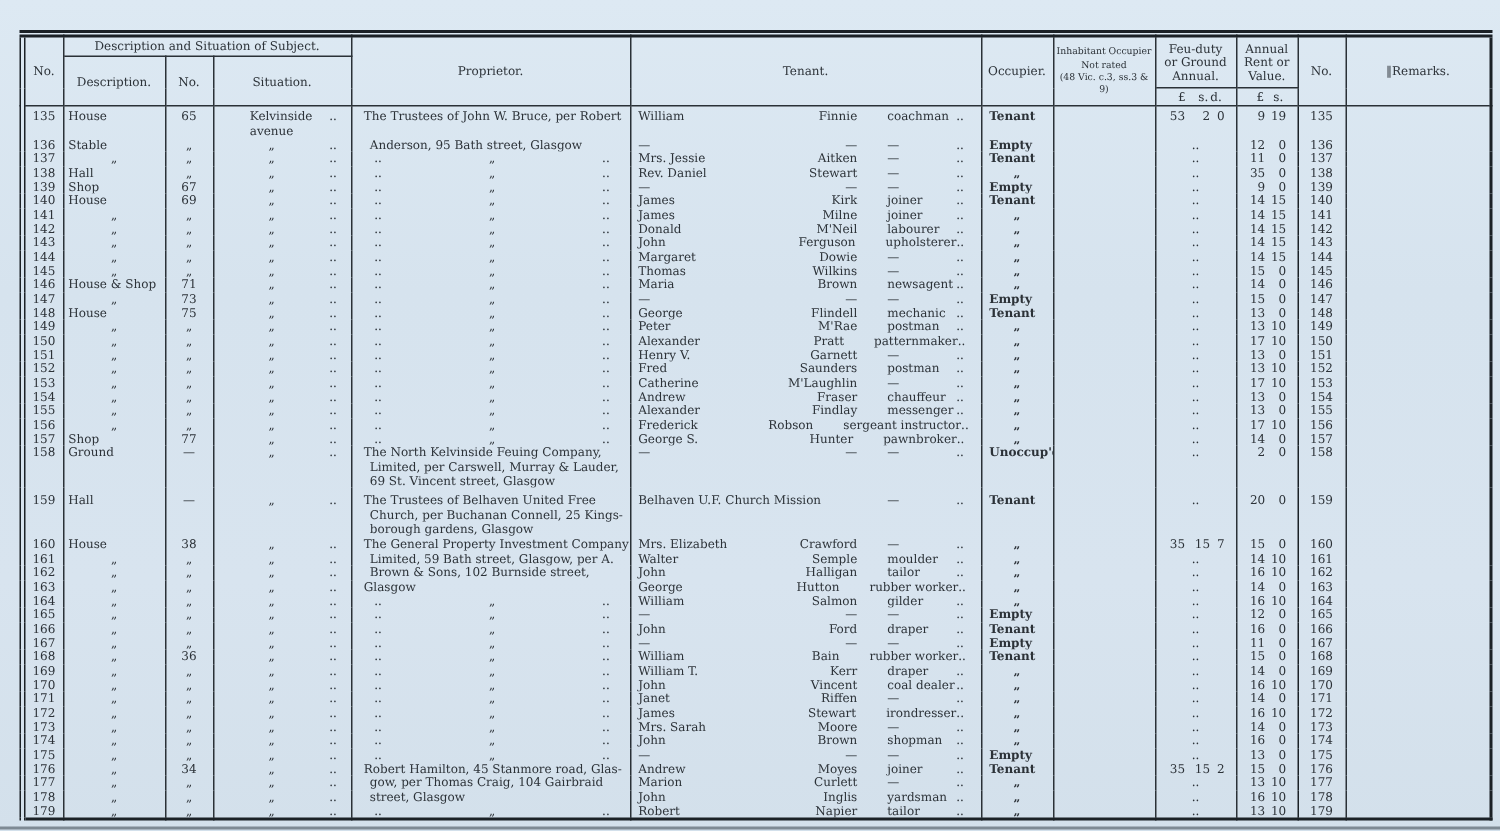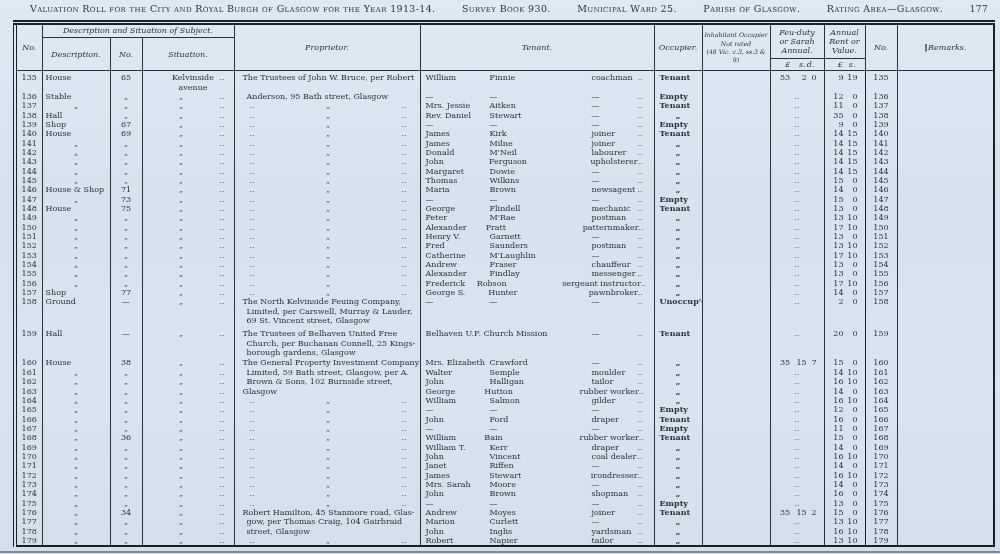--- a/index.html
+++ b/index.html
@@ -10,74 +10,66 @@
   .titlebar{position:absolute;top:3px;left:30px;width:958px;display:flex;
             justify-content:space-between;align-items:baseline;font-size:9.5px;
             font-variant:small-caps;letter-spacing:.35px;white-space:nowrap;}
   .titlebar .pageno{font-variant:normal;font-size:9px;}
   
   table{position:absolute;top:20px;left:13px;width:979px;height:524px;
         border-collapse:collapse;table-layout:fixed;}
   table{border:2px solid #1b2126;border-top:5px double #1b2126;border-left:4px double #1b2126;}
   th,td{box-sizing:border-box;}
   thead th{border:1px solid #2a3137;font-weight:normal;font-size:8px;line-height:1.15;
-           padding:1px 2px;text-align:center;vertical-align:middle;font-style:italic;}
+           padding:1px 2px;text-align:center;vertical-align:middle;}
   .th-r1{height:15px;}
   .th-r2{height:21px;}
   .th-units{height:10px;padding:0;}
   .th-inh{font-size:6.2px;line-height:1.3;padding:0 1px;}
   
   tbody td{font-size:8px;line-height:9.35px;padding:0;vertical-align:top;
            border-left:1px solid #2a3137;height:9.35px;overflow:hidden;}
   tbody td.c-no{border-left:none;}
   tbody td.c-no2{border-left:1.8px solid #1b2126;}
   tbody tr.tall td{height:28px;}
   tbody tr.gap td{height:33px;padding-top:4px;}
   tbody tr.filler td{height:auto;}
   tbody tr:first-child td{padding-top:2px;height:11.5px;}
   .c-no,.c-no2,.c-stno{text-align:center;}
   .c-desc{padding-left:3px;white-space:nowrap;}
   .c-desc.ctr{text-align:center;padding-left:0;}
   .flex{display:flex;}
-  .sit-name{flex:1;padding-left:24px;text-align:center;}
+  .sit-name{flex:1;padding-left:24px;}
   .sit-name.ctr{text-align:center;padding-left:0;}
   .sit-dots{width:14px;}
   .prop-line{padding-left:8px;white-space:nowrap;}
   .prop-line.ind{padding-left:12px;}
   .prop-ditto{display:flex;justify-content:space-between;padding:0 13px 0 15px;}
   .c-ten .flex{padding-left:5px;}
   .t-first{width:64px;white-space:nowrap;}
   .t-first.wide{width:146px;}
-  .t-sur{width:82px;white-space:nowrap;}
+  .t-sur{width:82px;white-space:nowrap;text-align:right;}
   .t-occ{flex:1;white-space:nowrap;padding-left:20px;}
   .t-dots{width:16px;}
   .c-occ{padding-left:5px;white-space:nowrap;font-weight:bold;}
   .c-occ.ctr{text-align:center;padding-left:0;}
   .c-feu .flex,.c-rent .flex{justify-content:flex-end;padding-right:7px;}
   .f1{width:20px;text-align:right;}
   .f2{width:17px;text-align:right;}
   .f3{width:10px;text-align:right;}
   .r1{width:18px;text-align:right;}
   .r2{width:14px;text-align:right;}
   .dots-ctr{display:block;text-align:center;}
   .bottom-edge{position:absolute;left:0;right:0;bottom:1px;height:2px;background:#39434d;opacity:.55;}
 </style>
 </head>
 <body>
 
 <div class="page">
 
-  <div class="titlebar">
-    <span>Valuation Roll for the City and Royal Burgh of Glasgow for the Year 1913-14.</span>
-    <span>Survey Book 930.</span>
-    <span>Municipal Ward 25.</span>
-    <span>Parish of Glasgow.</span>
-    <span>Rating Area—Glasgow.</span>
-    <span class="pageno">177</span>
-  </div>
 
   <table>
     <colgroup>
       <col style="width:27px">
         <col style="width:68px">
         <col style="width:32px">
         <col style="width:92px">
       <col style="width:186px">
         <col style="width:234px">
         <col style="width:48px">
@@ -94,21 +86,21 @@
         <th rowspan="3">Proprietor.</th>
         <th rowspan="3">Tenant.</th>
         <th rowspan="3">Occupier.</th>
         <th rowspan="3" class="th-inh">
           <div>Inhabitant Occupier</div>
           <div>Not rated</div>
           <div>(48 Vic. c.3, ss.3 &amp; 9)</div>
         </th>
         <th rowspan="2">
           <div>Feu-duty</div>
-          <div>or Sarah</div>
+          <div>or Ground</div>
           <div>Annual.</div>
         </th>
         <th rowspan="2">
           <div>Annual</div>
           <div>Rent or</div>
           <div>Value.</div>
         </th>
         <th rowspan="3">No.</th>
         <th rowspan="3">‖Remarks.</th>
       </tr>

